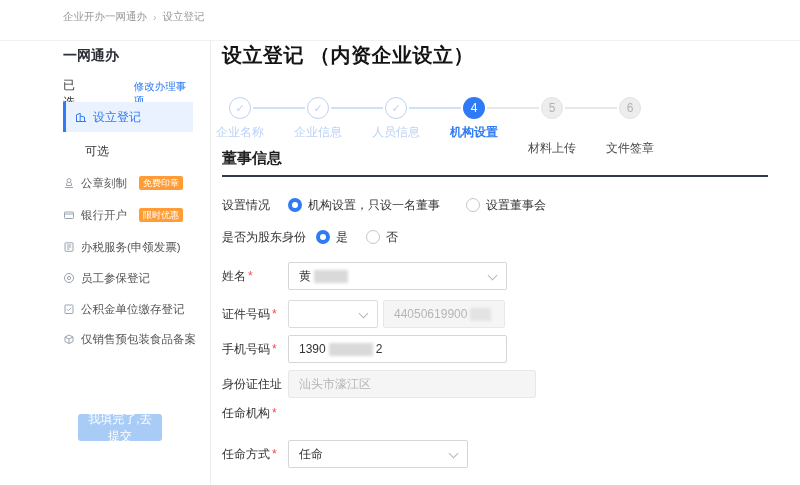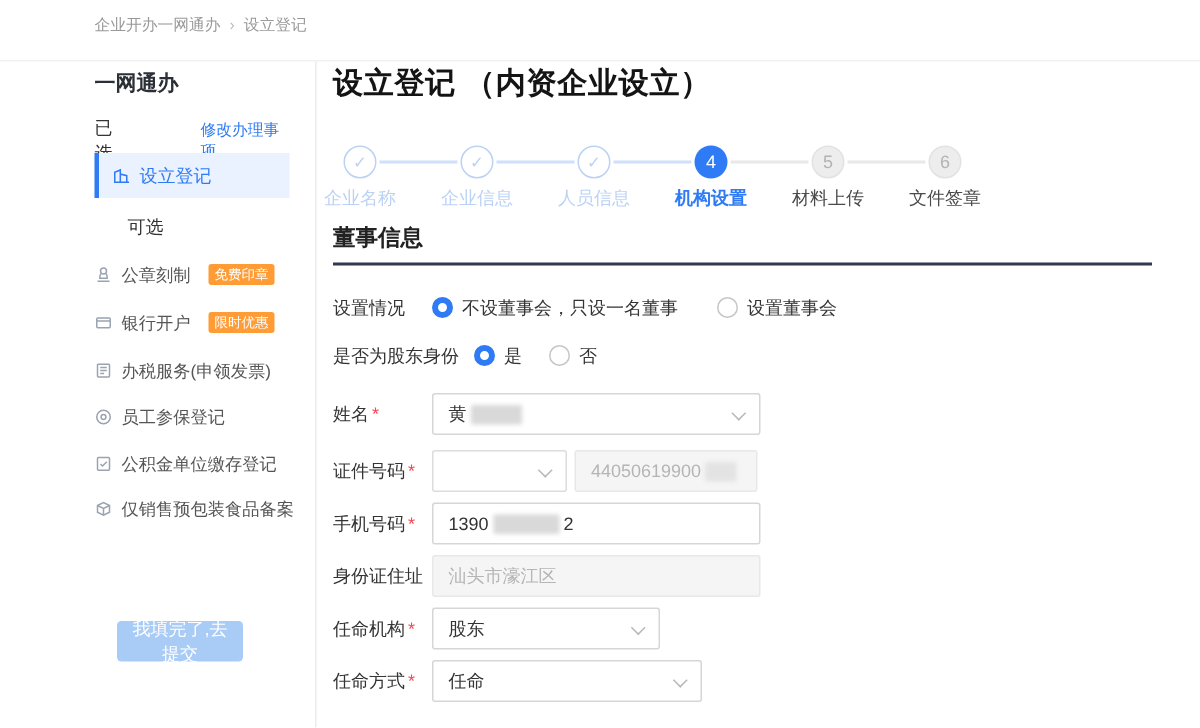--- a/index.html
+++ b/index.html
@@ -34,21 +34,21 @@
   .main-title{left:222px;top:42px;font-size:20px;font-weight:bold;color:#141414;letter-spacing:0.5px;}
   .stepper{left:222px;top:97px;width:440px;height:42px;}
   .step-circle{position:absolute;top:0;width:22px;height:22px;border-radius:50%;box-sizing:border-box;
     display:flex;align-items:center;justify-content:center;font-size:11px;cursor:pointer;}
   .step-circle.done{border:1px solid var(--done,#BBD2F5);color:var(--done,#BBD2F5);background:#fff;}
   .step-circle.active{background:var(--accent,#2F7BF5);color:#fff;font-size:12px;}
   .step-circle.todo{background:#ededed;border:1px solid #e2e2e2;color:#b2b2b2;font-size:12px;}
   .step-label{position:absolute;top:27px;width:64px;text-align:center;font-size:12px;}
   .step-label.done{color:var(--done,#BBD2F5);}
   .step-label.active{color:var(--accent,#2F7BF5);font-weight:bold;}
-  .step-label.todo{color:#4a4a4a;}
+  .step-label.todo{color:#4a4a4a;margin-top:16px;}
   .connector{position:absolute;top:10px;height:2px;}
   .connector.blue{background:#CFE0FA;}
   .connector.gray{background:#e8e8e8;}
   .section-title{left:222px;top:149px;font-size:15px;font-weight:bold;color:#222;}
   .section-underline{left:222px;top:175px;width:546px;height:2px;background:#2E3B4E;}
   
   .frow{left:222px;display:flex;align-items:center;}
   .flabel{width:66px;flex:none;font-size:12px;color:#333;}
   .flabel-auto{font-size:12px;color:#333;margin-right:10px;}
   .req{color:var(--required,#F24957);font-style:normal;margin-left:2px;}
@@ -176,21 +176,21 @@
   <div class="step-label todo" style="left:298px">材料上传</div>
   <div class="step-label todo" style="left:376px">文件签章</div>
 </div>
 
 <div class="abs section-title">董事信息</div>
 <div class="abs section-underline"></div>
 
 <div class="abs frow" style="top:197px;height:16px">
   <span class="flabel">设置情况</span>
   <span class="radio on"></span>
-  <span class="rlabel" style="margin-right:26px">不设董事会，只设一名董事</span>
+  <span class="rlabel" style="margin-right:26px">机构设置，只设一名董事</span>
   <span class="radio off"></span>
   <span class="rlabel">设置董事会</span>
 </div>
 
 <div class="abs frow" style="top:229px;height:16px">
   <span class="flabel-auto">是否为股东身份</span>
   <span class="radio on"></span>
   <span class="rlabel" style="margin-right:18px">是</span>
   <span class="radio off"></span>
   <span class="rlabel">否</span>
@@ -220,31 +220,27 @@
   <span class="flabel"><span>手机号码</span><i class="req">*</i></span>
   <div class="fbox" style="width:219px">
     <span>1390</span>
     <span class="rd" style="width:44px"></span>
     <span>2</span>
   </div>
 </div>
 
 <div class="abs frow" style="top:370px">
   <span class="flabel">身份证住址</span>
-  <div class="fbox disabled" style="width:219px">
+  <div class="fbox disabled" style="width:248px">
     <span>汕头市濠江区</span>
   </div>
 </div>
 
 <div class="abs frow" style="top:405px">
   <span class="flabel"><span>任命机构</span><i class="req">*</i></span>
-  <div class="fbox select" style="width:152px">
-    <span>股东</span>
-    <span class="caret"></span>
-  </div>
 </div>
 
 <div class="abs frow" style="top:440px">
   <span class="flabel"><span>任命方式</span><i class="req">*</i></span>
   <div class="fbox select" style="width:180px">
     <span>任命</span>
     <span class="caret"></span>
   </div>
 </div>
 

